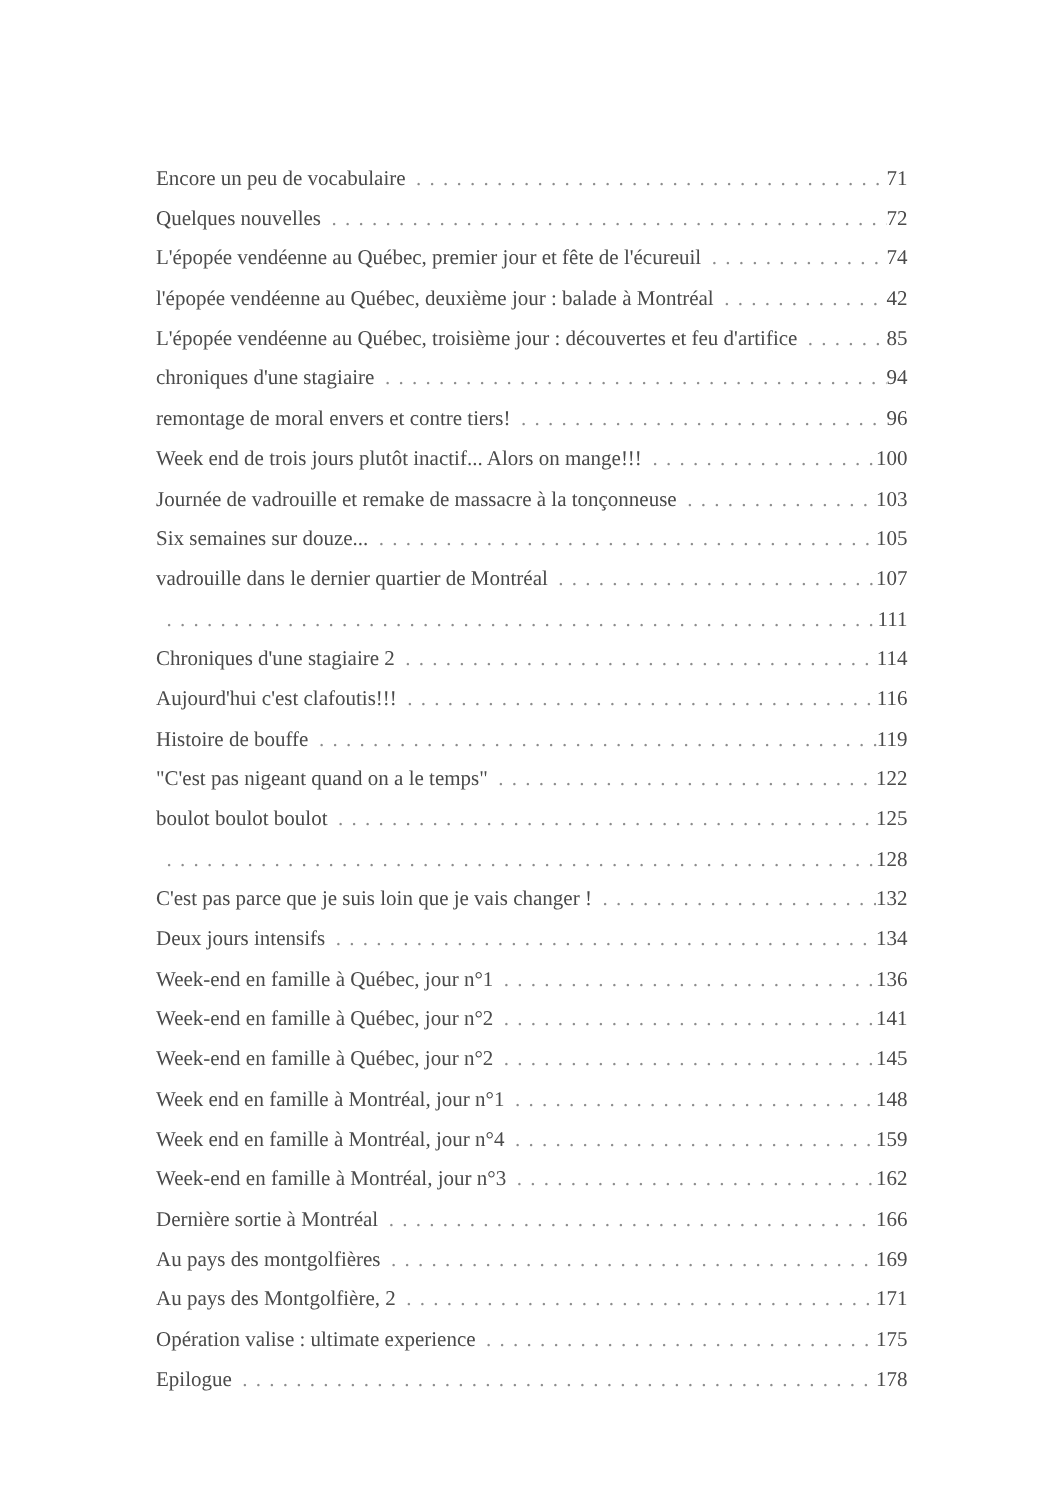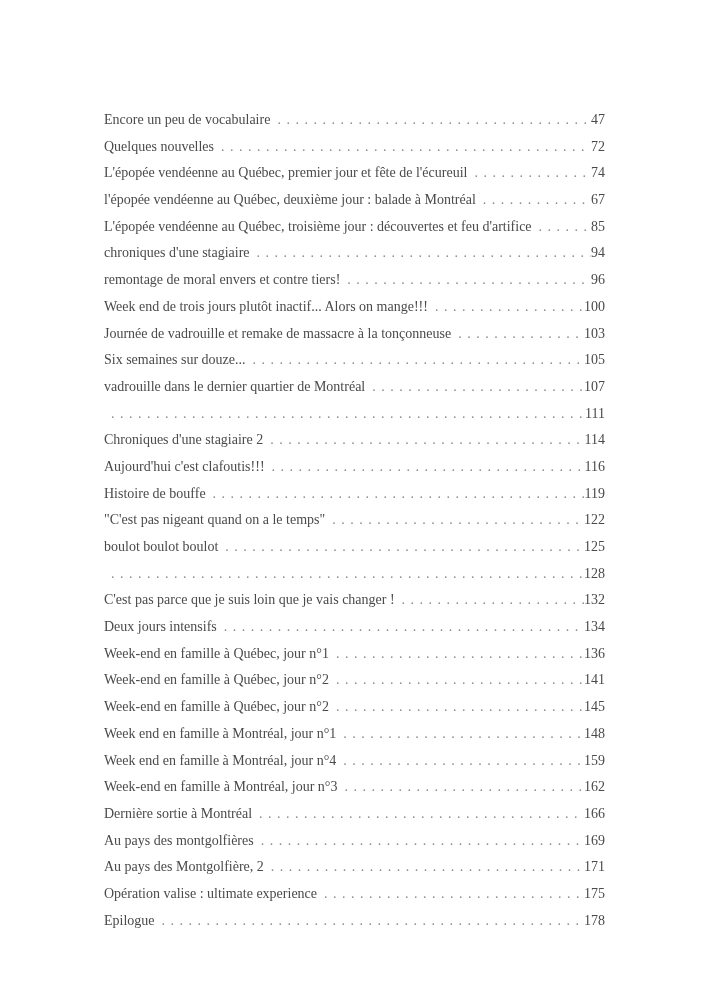--- a/index.html
+++ b/index.html
@@ -59,39 +59,39 @@
   }
 </style>
 </head>
 <body>
 
 <div class="page">
   <div class="toc" id="toc-container">
   <div class="toc-row">
     <span class="toc-title">Encore un peu de vocabulaire</span>
     <span class="toc-dots"></span>
-    <span class="toc-page">47</span>
+    <span class="toc-page">71</span>
   </div>
 
   <div class="toc-row">
     <span class="toc-title">Quelques nouvelles</span>
     <span class="toc-dots"></span>
     <span class="toc-page">72</span>
   </div>
 
   <div class="toc-row">
     <span class="toc-title">L'épopée vendéenne au Québec, premier jour et fête de l'écureuil</span>
     <span class="toc-dots"></span>
     <span class="toc-page">74</span>
   </div>
 
   <div class="toc-row">
     <span class="toc-title">l'épopée vendéenne au Québec, deuxième jour : balade à Montréal</span>
     <span class="toc-dots"></span>
-    <span class="toc-page">67</span>
+    <span class="toc-page">42</span>
   </div>
 
   <div class="toc-row">
     <span class="toc-title">L'épopée vendéenne au Québec, troisième jour : découvertes et feu d'artifice</span>
     <span class="toc-dots"></span>
     <span class="toc-page">85</span>
   </div>
 
   <div class="toc-row">
     <span class="toc-title">chroniques d'une stagiaire</span>

